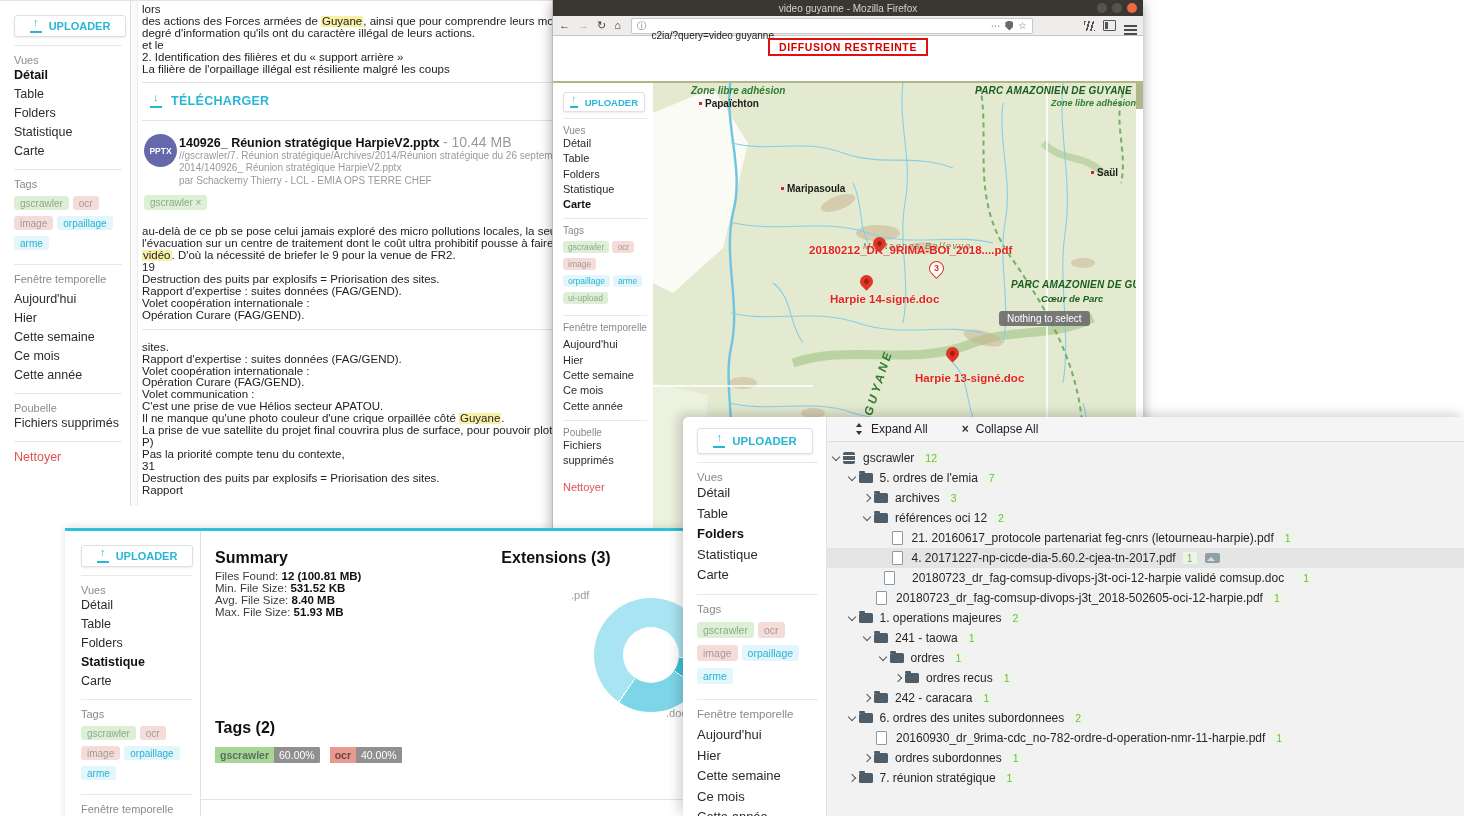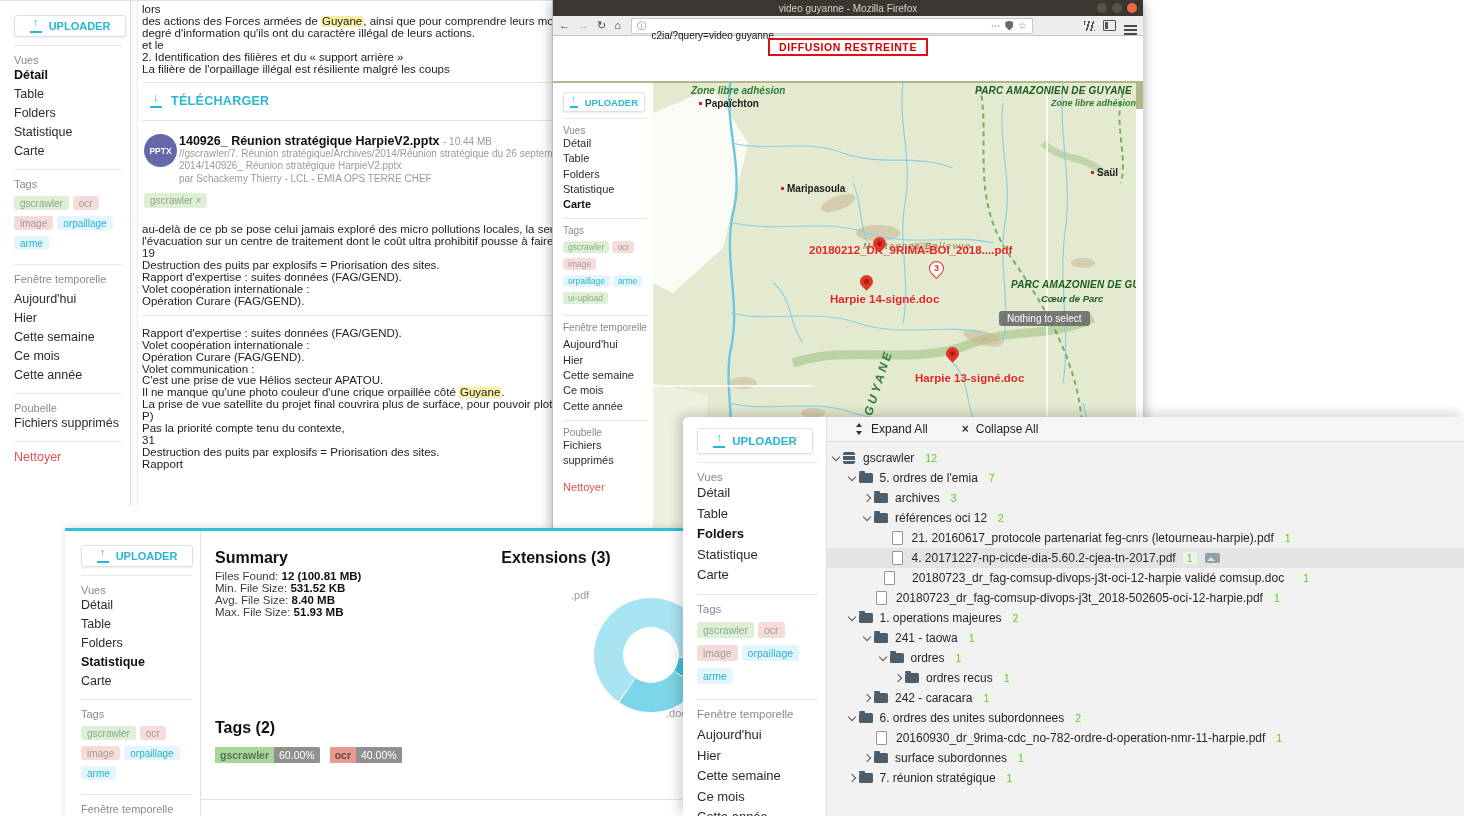--- a/index.html
+++ b/index.html
@@ -37,21 +37,21 @@
   .scroll-strip{position:absolute;left:131px;top:0;bottom:0;width:6px;background:#fafafa;border-right:1px solid #ececec;}
   #docContent{position:absolute;left:140px;top:0;right:0;bottom:0;padding:3px 0 0 2px;}
   .tl{font-size:11.5px;line-height:11.9px;white-space:nowrap;color:#222;overflow:hidden;}
   .hl:not(:empty){background:#faf0a5;padding:0 1px;}
   .cdiv{border:0;border-top:1px solid #e3e3e3;margin:7px 0;}
   .dl-row{display:flex;align-items:center;gap:9px;padding:4px 0 5px 8px;color:#29b6d6;font-weight:bold;font-size:12.5px;letter-spacing:.3px;cursor:pointer;}
   .ic-arr.dn{border-color:#29b6d6;}
   .file-entry{display:flex;gap:2px;padding:6px 0 0 2px;}
   .avatar{flex:0 0 auto;width:33px;height:33px;border-radius:50%;background:#6568ab;color:#fff;font-size:8.5px;font-weight:bold;display:flex;align-items:center;justify-content:center;}
   .fe-title{font-size:12.5px;font-weight:bold;color:#111;white-space:nowrap;}
-  .fe-size{font-weight:normal;color:#999;font-size:10px;}
+  .fe-size{font-weight:normal;color:#999;font-size:14px;}
   .fe-path{font-size:10px;color:#9a9a9a;line-height:12px;max-width:392px;}
   .fe-author{font-size:10px;color:#9a9a9a;line-height:13px;}
   .fe-chip{display:inline-block;margin:8px 0 10px 2px;}
   
   #winB{left:552px;top:0;width:590px;height:532px;z-index:2;box-shadow:0 2px 12px rgba(0,0,0,.35);border-left:1px solid #bbb;}
   .ff-title{height:16px;background:#3a3733;display:flex;align-items:center;justify-content:center;position:relative;color:#d5d0c8;font-size:10px;}
   .ff-btns{position:absolute;right:6px;top:3px;display:flex;gap:5px;}
   .ff-btn{width:10px;height:10px;border-radius:50%;background:#56524c;}
   .ff-btn.close{background:#ef6841;}
   .ff-toolbar{height:19px;background:#efedeb;border-bottom:1px solid #c9c6c2;display:flex;align-items:center;padding:0 6px;gap:8px;}
@@ -225,29 +225,31 @@
           <div class="fe-title"><span>140926_ Réunion stratégique HarpieV2.pptx</span> <span class="fe-size">- 10.44 MB</span></div>
           <div class="fe-path">//gscrawler/7. Réunion stratégique/Archives/2014/Réunion stratégique du 26 septembre 2014/140926_ Réunion stratégique HarpieV2.pptx</div>
           <div class="fe-author">par Schackemy Thierry - LCL - EMIA OPS TERRE CHEF</div>
         </div>
       </div>
       <span class="chip tag-green fe-chip" style="font-size:10px;padding:2px 6px;">gscrawler ×</span>
       <div style="margin-top:6px;">
 
       <div class="tl"><span>au-delà de ce pb se pose celui jamais exploré des micro pollutions locales, la seule véritable</span><span class="hl"></span><span></span></div>
           <div class="tl"><span>l'évacuation sur un centre de traitement dont le coût ultra prohibitif pousse à faire l'autruche</span><span class="hl"></span><span></span></div>
+          <div class="tl"><span></span><span class="hl">vidéo</span><span>. D'où la nécessité de briefer le 9 pour la venue de FR2.</span></div>
           <div class="tl"><span>19</span><span class="hl"></span><span></span></div>
           <div class="tl"><span>Destruction des puits par explosifs = Priorisation des sites.</span><span class="hl"></span><span></span></div>
           <div class="tl"><span>Rapport d'expertise : suites données (FAG/GEND).</span><span class="hl"></span><span></span></div>
           <div class="tl"><span>Volet coopération internationale :</span><span class="hl"></span><span></span></div>
           <div class="tl"><span>Opération Curare (FAG/GEND).</span><span class="hl"></span><span></span></div>
         </div>
       <hr class="cdiv">
       <div style="margin-top:12px;">
 
+      <div class="tl"><span>sites.</span><span class="hl"></span><span></span></div>
           <div class="tl"><span>Rapport d'expertise : suites données (FAG/GEND).</span><span class="hl"></span><span></span></div>
           <div class="tl"><span>Volet coopération internationale :</span><span class="hl"></span><span></span></div>
           <div class="tl"><span>Opération Curare (FAG/GEND).</span><span class="hl"></span><span></span></div>
           <div class="tl"><span>Volet communication :</span><span class="hl"></span><span></span></div>
           <div class="tl"><span>C'est une prise de vue Hélios secteur APATOU.</span><span class="hl"></span><span></span></div>
           <div class="tl"><span>Il ne manque qu'une photo couleur d'une crique orpaillée côté </span><span class="hl">Guyane</span><span>.</span></div>
           <div class="tl"><span>La prise de vue satellite du projet final couvrira plus de surface, pour pouvoir ploter ladite (B</span><span class="hl"></span><span></span></div>
           <div class="tl"><span>P)</span><span class="hl"></span><span></span></div>
           <div class="tl"><span>Pas la priorité compte tenu du contexte,</span><span class="hl"></span><span></span></div>
           <div class="tl"><span>31</span><span class="hl"></span><span></span></div>
@@ -639,21 +641,21 @@
             <span class="chev"></span>
             <span class="ticon file"></span>
             <span class="tlabel">20160930_dr_9rima-cdc_no-782-ordre-d-operation-nmr-11-harpie.pdf</span>
             <span class="tcount">1</span>
 
           </div>
 
           <div class="trow" style="padding-left: 35px;">
             <span class="chev right"></span>
             <span class="ticon folder"></span>
-            <span class="tlabel">surface subordonnes</span>
+            <span class="tlabel">ordres subordonnes</span>
             <span class="tcount">1</span>
 
           </div>
 
           <div class="trow" style="padding-left: 19.5px;">
             <span class="chev right"></span>
             <span class="ticon folder"></span>
             <span class="tlabel">7. réunion stratégique</span>
             <span class="tcount">1</span>
 

